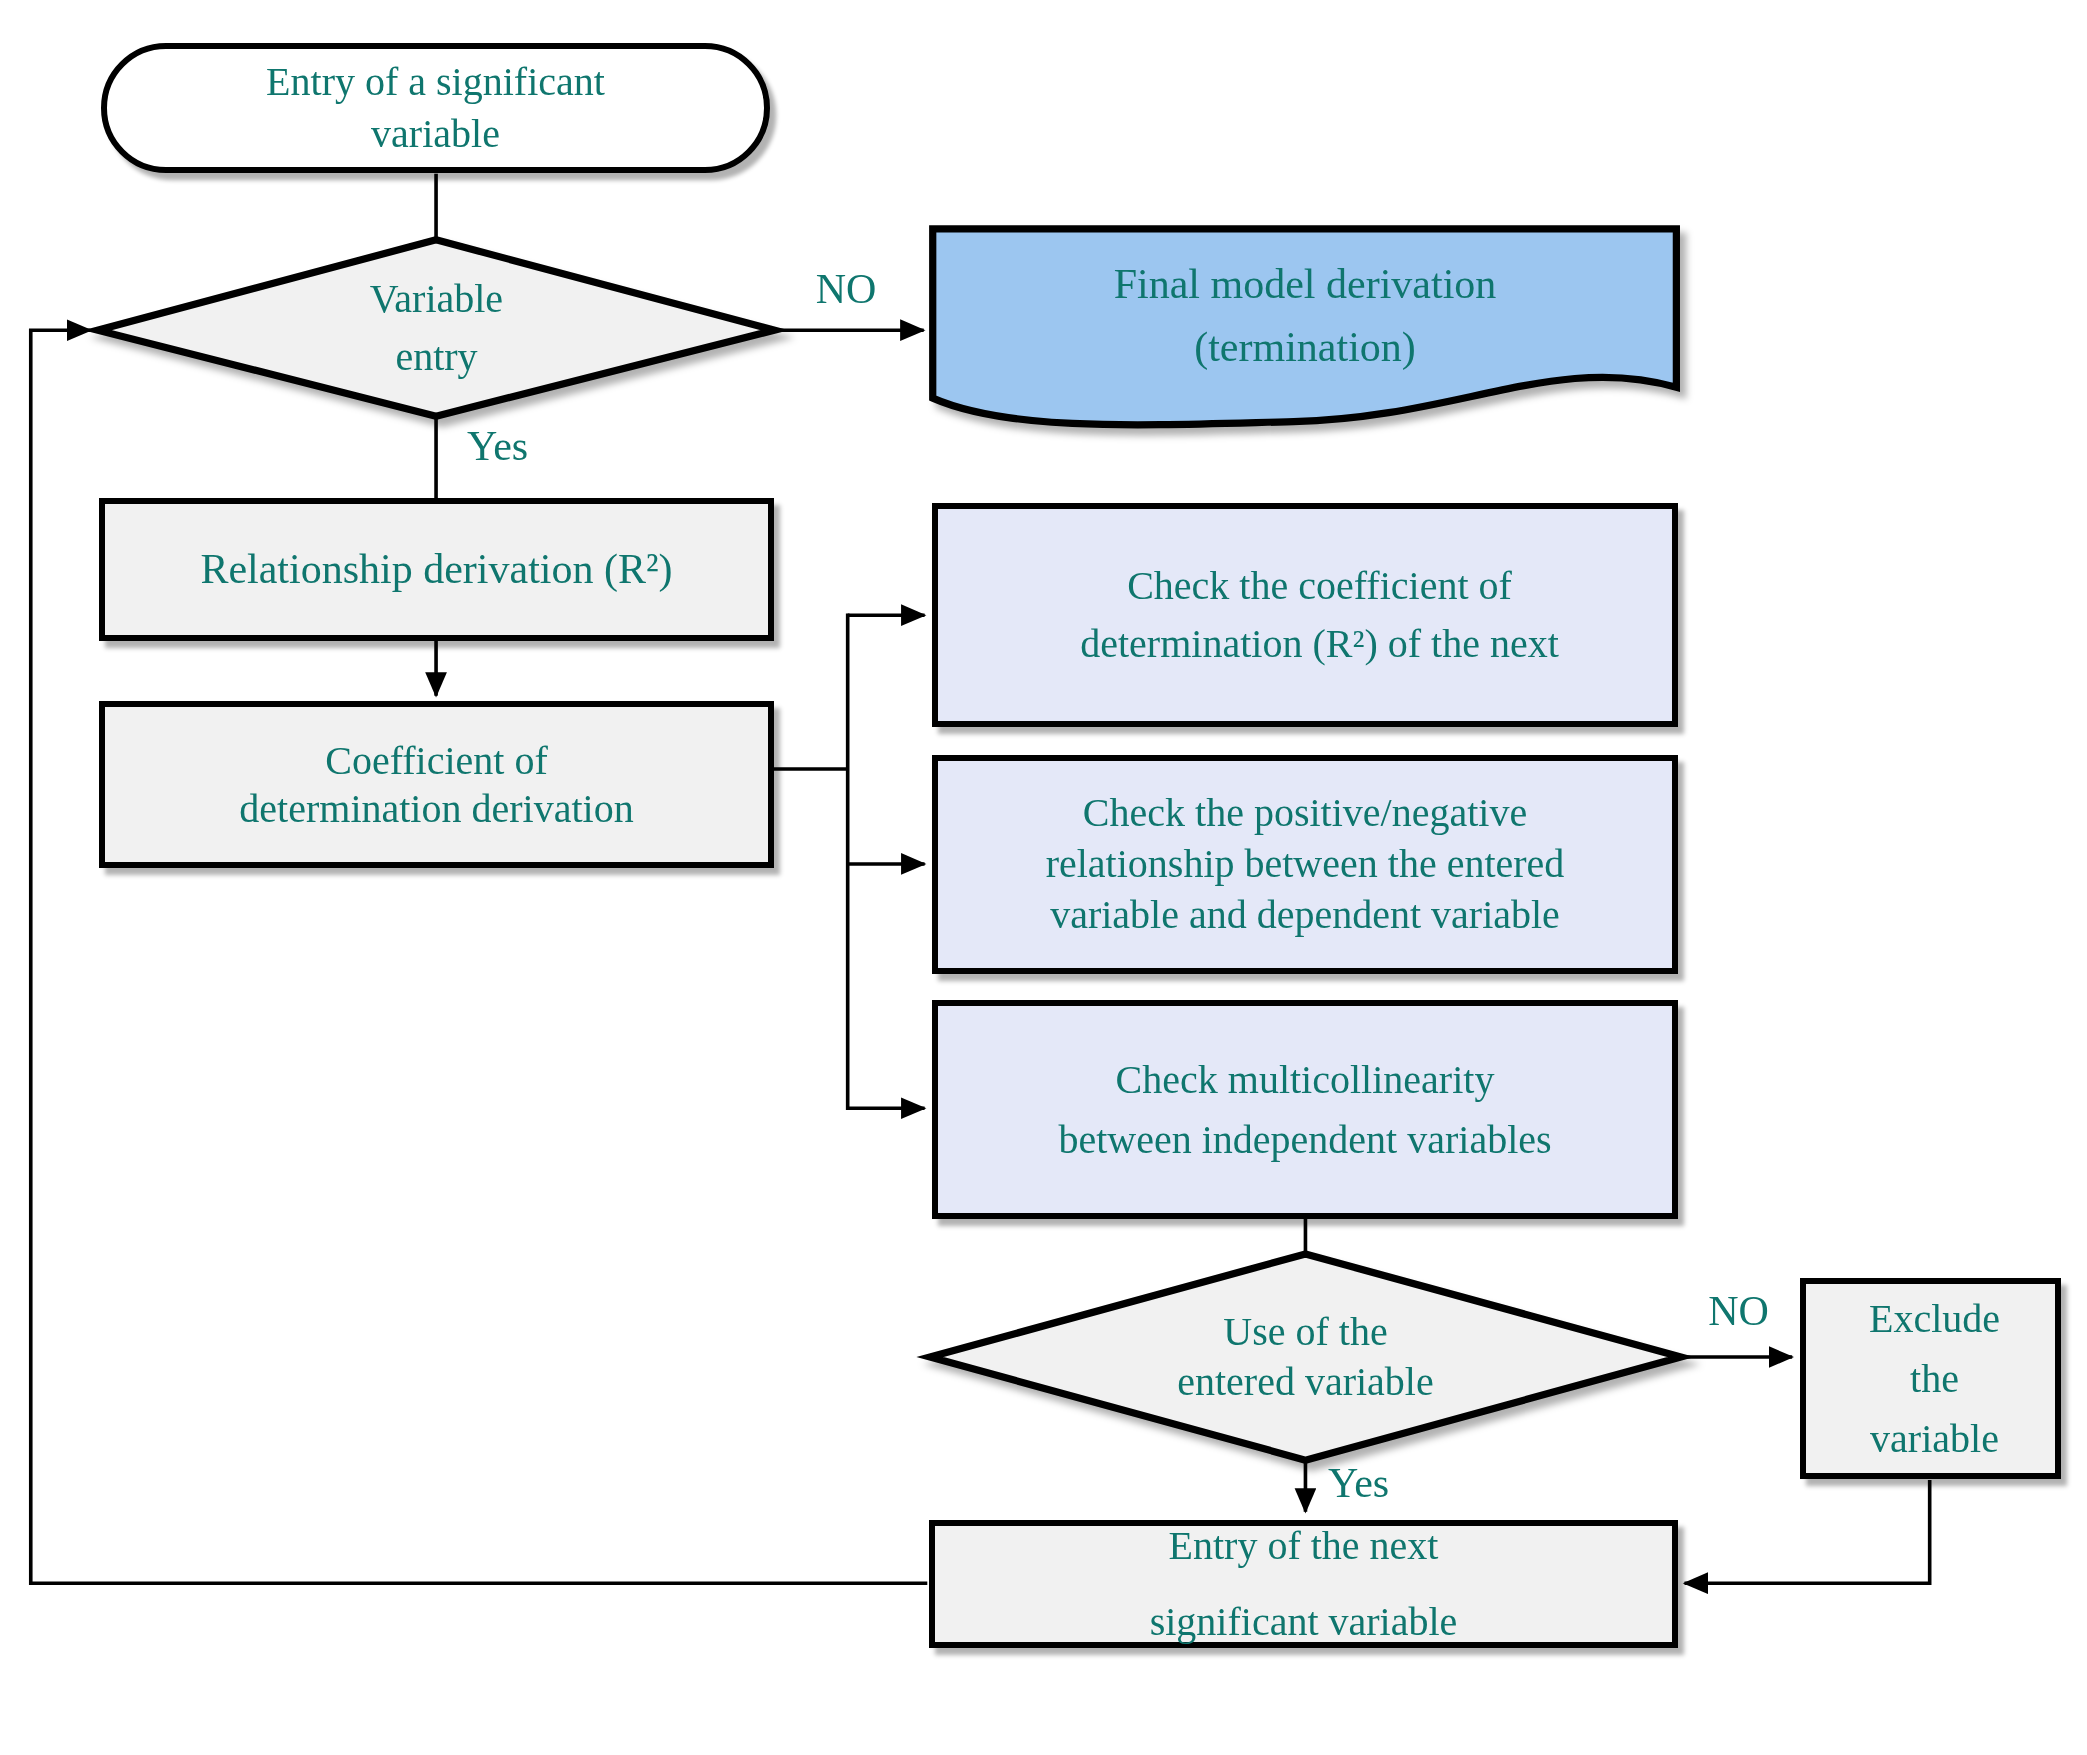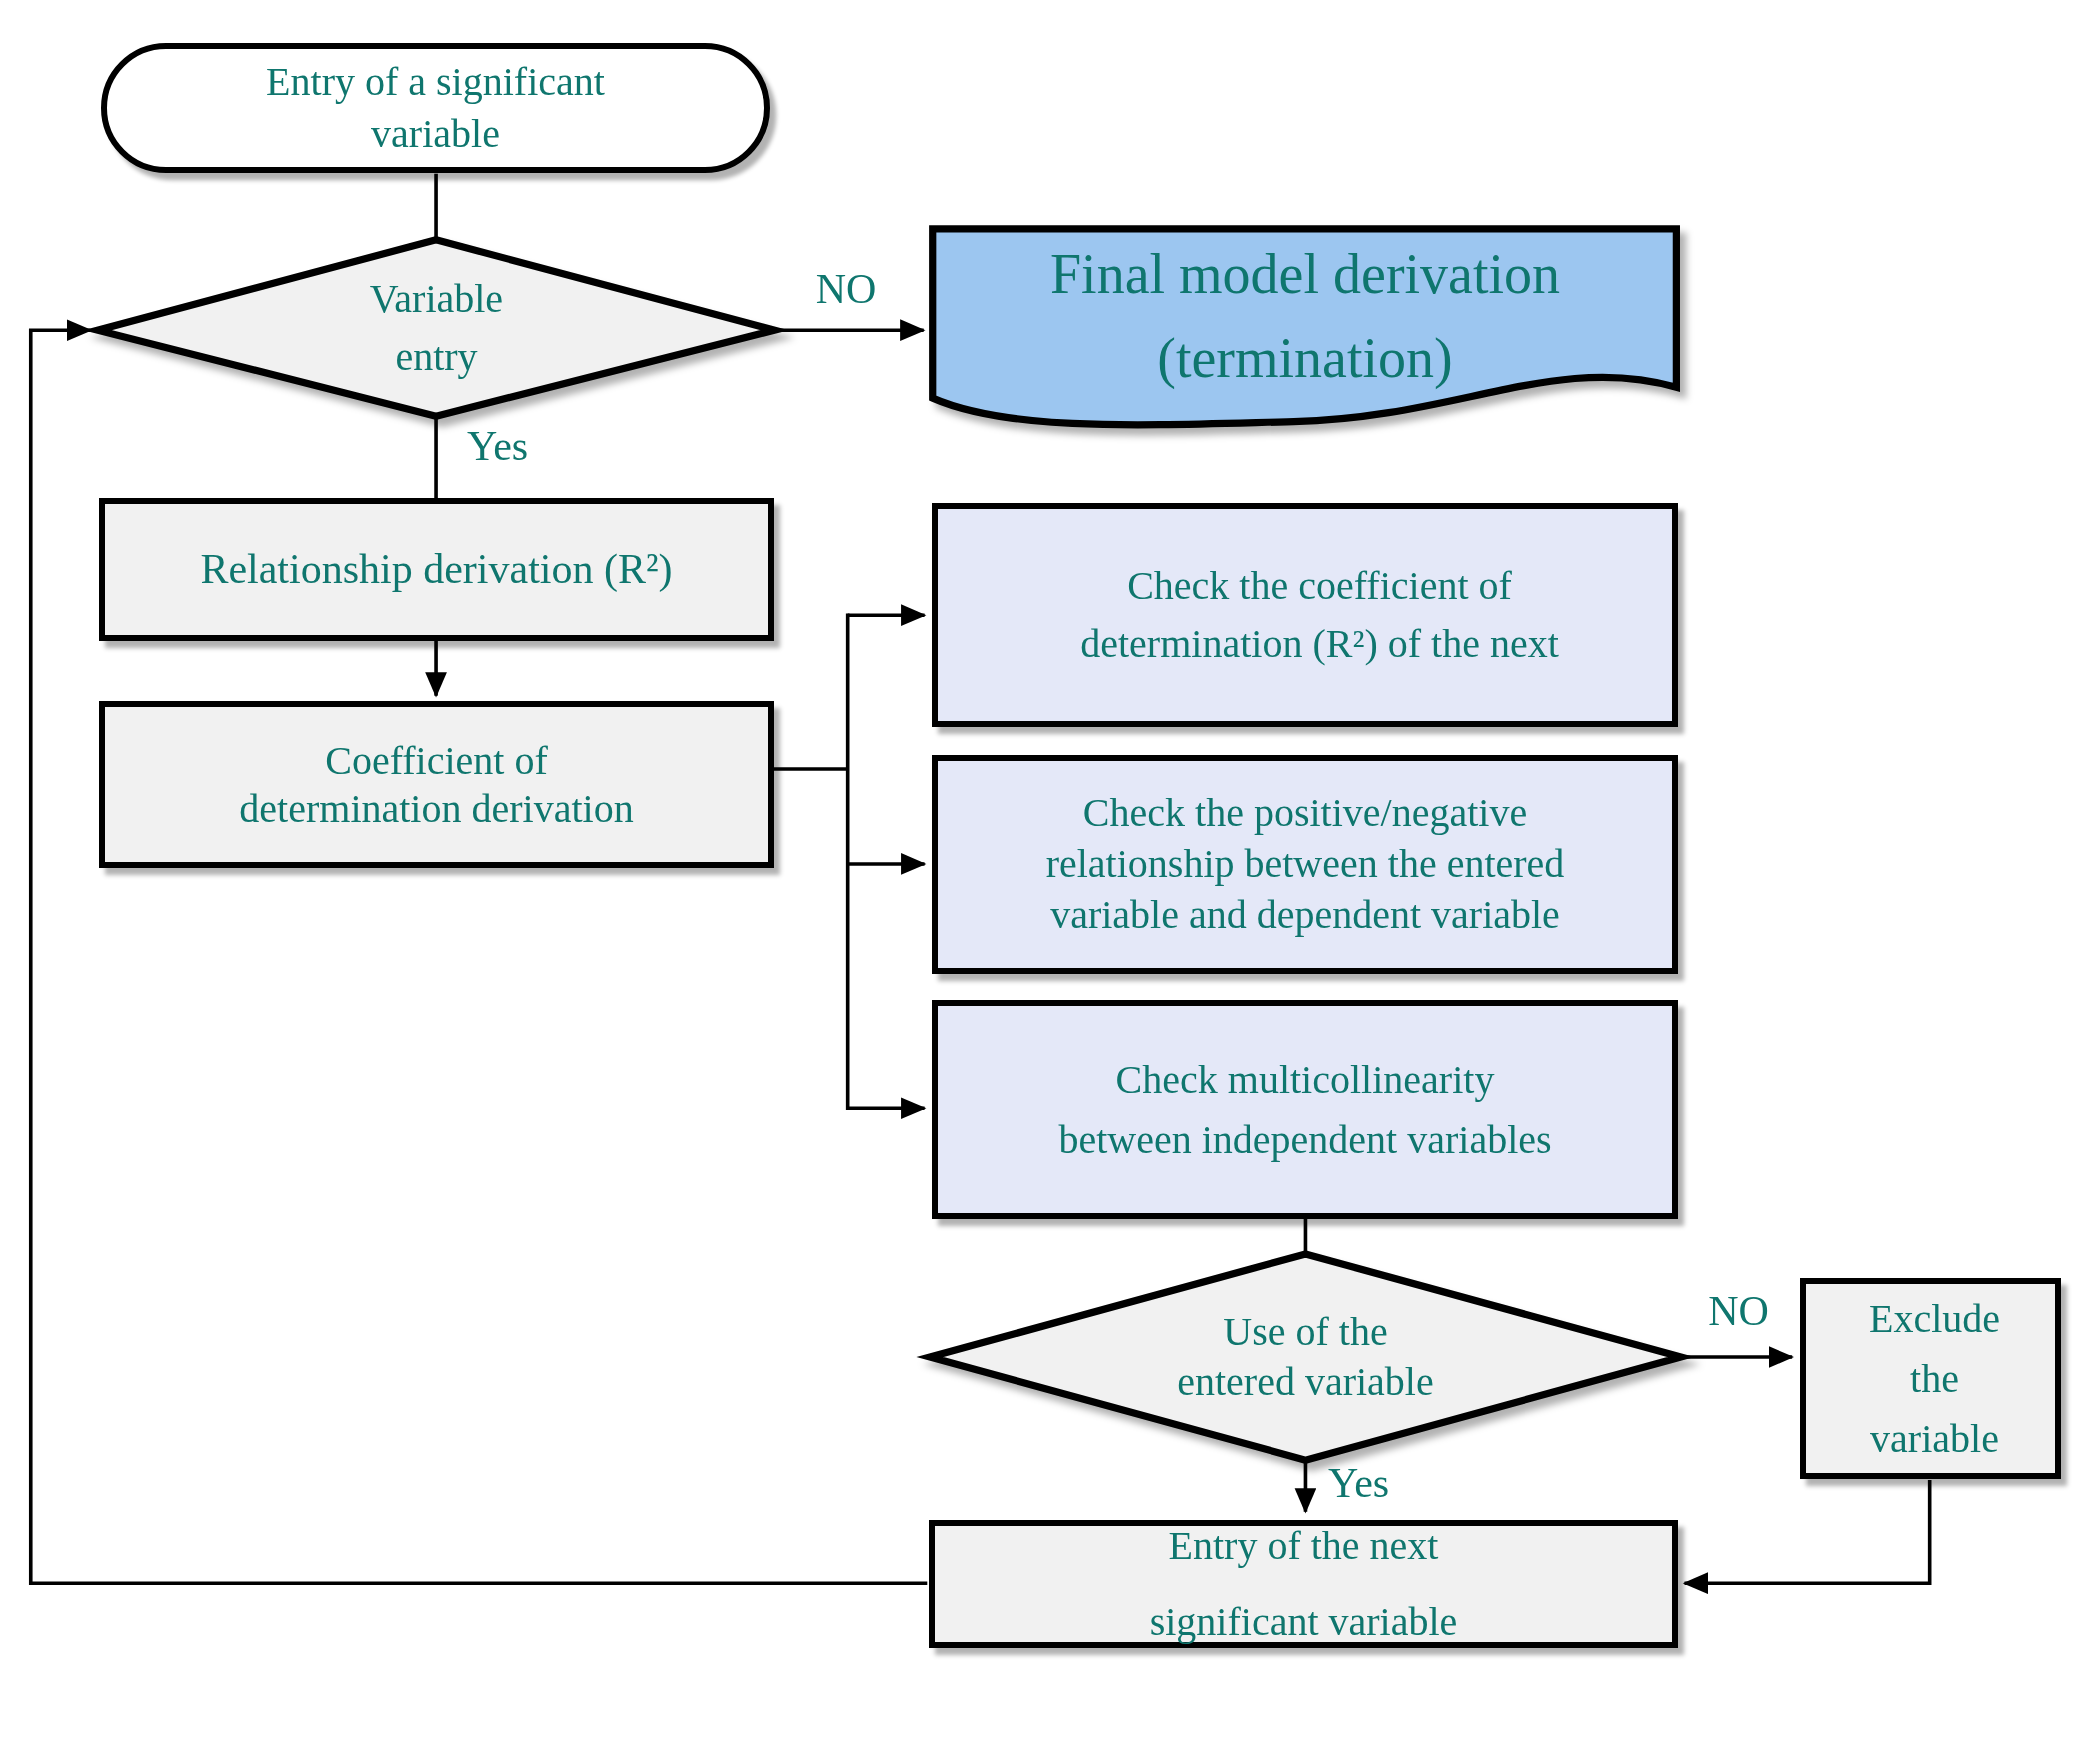--- a/index.html
+++ b/index.html
@@ -94,21 +94,21 @@
   <div class="node rect terminator" style="left:101px; top:43px; width:669px; height:130px;">
     <div>Entry of a significant</div>
     <div>variable</div>
   </div>
 
   <div class="node overlay" style="left:98px; top:240px; width:677px; height:176px; line-height:1.45;">
     <div>Variable</div>
     <div>entry</div>
   </div>
 
-  <div class="node overlay" style="left:933px; top:229px; width:744px; height:174px; font-size:56px; line-height:1.5;">
+  <div class="node overlay" style="left:933px; top:229px; width:744px; height:174px; font-size:42px; line-height:1.5;">
     <div>Final model derivation</div>
     <div>(termination)</div>
   </div>
 
   <div class="node rect" style="left:99px; top:498px; width:675px; height:143px; font-size:42px;">
     <div>Relationship derivation (R²)</div>
   </div>
 
   <div class="node rect" style="left:99px; top:701px; width:675px; height:167px; line-height:1.2;">
     <div>Coefficient of</div>

